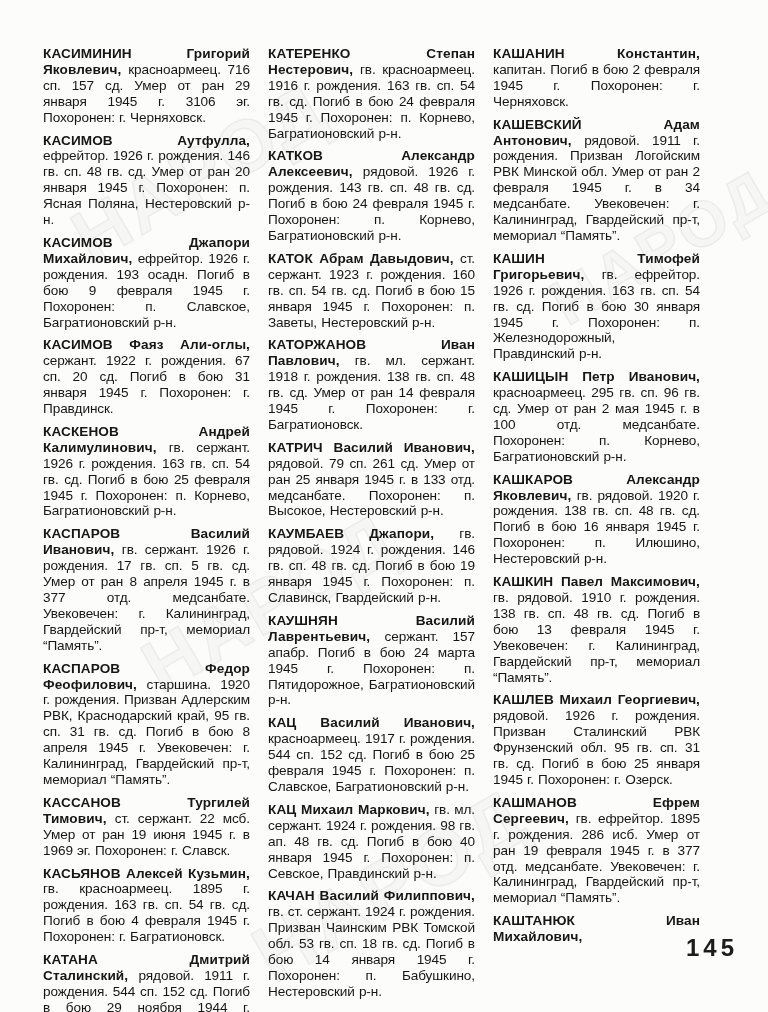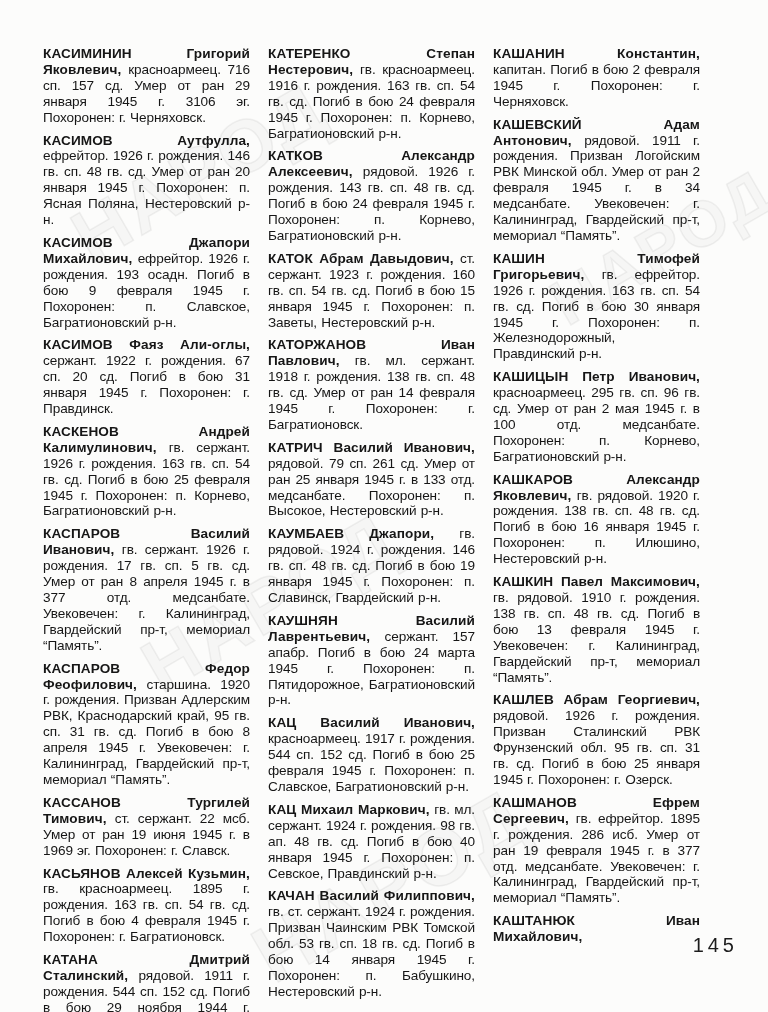--- a/index.html
+++ b/index.html
@@ -30,23 +30,23 @@
     letter-spacing: -0.1px;
     word-spacing: 0.5px;
     hyphens: auto;
     -webkit-hyphens: auto;
   }
   .entry-name { font-weight: bold; letter-spacing: 0.1px; }
   .page-number {
     position: absolute;
     top: 934px;
     right: 30px;
-    font-size: 20px;
+    font-size: 24px;
     letter-spacing: 4px;
-    font-weight: normal;
+    font-weight: bold;
     color: #1c1c1c;
   }
   .wm {
     position: absolute;
     font-weight: bold;
     font-size: 74px;
     letter-spacing: 3px;
     color: rgba(140, 140, 140, 0.05);
     -webkit-text-stroke: 1.5px rgba(130, 130, 130, 0.10);
     transform: rotate(-30deg);
@@ -94,21 +94,21 @@
         <p class="entry"><span class="entry-name">КАЦ Михаил Маркович, </span><span class="entry-text">гв. мл. сержант. 1924 г. рождения. 98 гв. ап. 48 гв. сд. Погиб в бою 40 января 1945 г. Похоронен: п. Севское, Правдинский р-н.</span></p>
         <p class="entry"><span class="entry-name">КАЧАН Василий Филиппович, </span><span class="entry-text">гв. ст. сержант. 1924 г. рождения. Призван Чаинским РВК Томской обл. 53 гв. сп. 18 гв. сд. Погиб в бою 14 января 1945 г. Похоронен: п. Бабушкино, Нестеровский р-н.</span></p>
       </div>
     <div class="col">
         <p class="entry"><span class="entry-name">КАШАНИН Константин, </span><span class="entry-text">капитан. Погиб в бою 2 февраля 1945 г. Похоронен: г. Черняховск.</span></p>
         <p class="entry"><span class="entry-name">КАШЕВСКИЙ Адам Антонович, </span><span class="entry-text">рядовой. 1911 г. рождения. Призван Логойским РВК Минской обл. Умер от ран 2 февраля 1945 г. в 34 медсанбате. Увековечен: г. Калининград, Гвардейский пр-т, мемориал “Память”.</span></p>
         <p class="entry"><span class="entry-name">КАШИН Тимофей Григорьевич, </span><span class="entry-text">гв. ефрейтор. 1926 г. рождения. 163 гв. сп. 54 гв. сд. Погиб в бою 30 января 1945 г. Похоронен: п. Железнодорожный, Правдинский р-н.</span></p>
         <p class="entry"><span class="entry-name">КАШИЦЫН Петр Иванович, </span><span class="entry-text">красноармеец. 295 гв. сп. 96 гв. сд. Умер от ран 2 мая 1945 г. в 100 отд. медсанбате. Похоронен: п. Корнево, Багратионовский р-н.</span></p>
         <p class="entry"><span class="entry-name">КАШКАРОВ Александр Яковлевич, </span><span class="entry-text">гв. рядовой. 1920 г. рождения. 138 гв. сп. 48 гв. сд. Погиб в бою 16 января 1945 г. Похоронен: п. Илюшино, Нестеровский р-н.</span></p>
         <p class="entry"><span class="entry-name">КАШКИН Павел Максимович, </span><span class="entry-text">гв. рядовой. 1910 г. рождения. 138 гв. сп. 48 гв. сд. Погиб в бою 13 февраля 1945 г. Увековечен: г. Калининград, Гвардейский пр-т, мемориал “Память”.</span></p>
-        <p class="entry"><span class="entry-name">КАШЛЕВ Абрам Георгиевич, </span><span class="entry-text">рядовой. 1926 г. рождения. Призван Сталинский РВК Фрунзенский обл. 95 гв. сп. 31 гв. сд. Погиб в бою 25 января 1945 г. Похоронен: г. Озерск.</span></p>
+        <p class="entry"><span class="entry-name">КАШЛЕВ Михаил Георгиевич, </span><span class="entry-text">рядовой. 1926 г. рождения. Призван Сталинский РВК Фрунзенский обл. 95 гв. сп. 31 гв. сд. Погиб в бою 25 января 1945 г. Похоронен: г. Озерск.</span></p>
         <p class="entry"><span class="entry-name">КАШМАНОВ Ефрем Сергеевич, </span><span class="entry-text">гв. ефрейтор. 1895 г. рождения. 286 исб. Умер от ран 19 февраля 1945 г. в 377 отд. медсанбате. Увековечен: г. Калининград, Гвардейский пр-т, мемориал “Память”.</span></p>
         <p class="entry"><span class="entry-name">КАШТАНЮК Иван Михайлович, </span></p>
       </div>
   </div>
 
   <div class="page-number">145</div>
 
 </div>
 
 </body></html>

